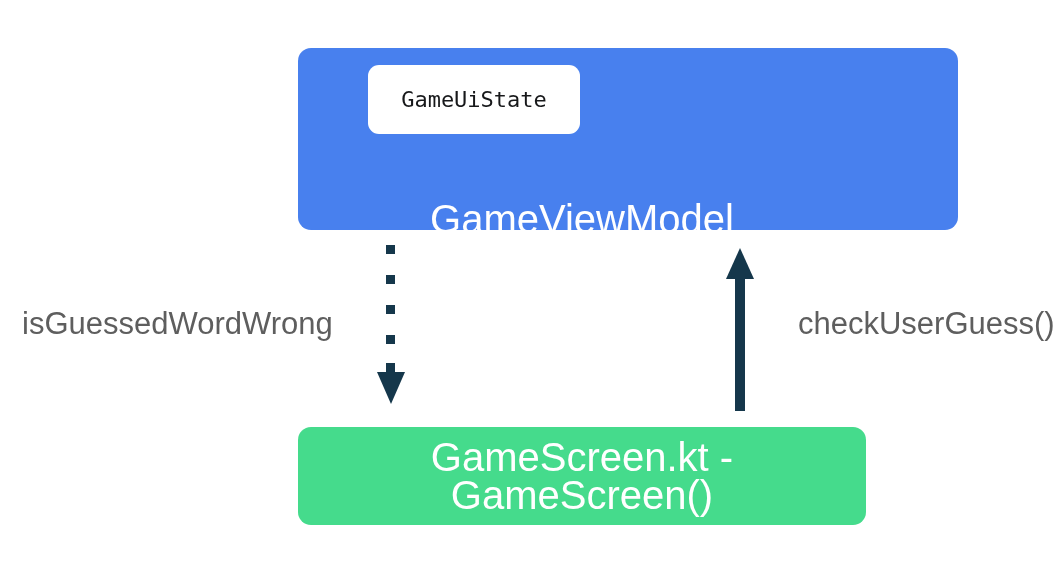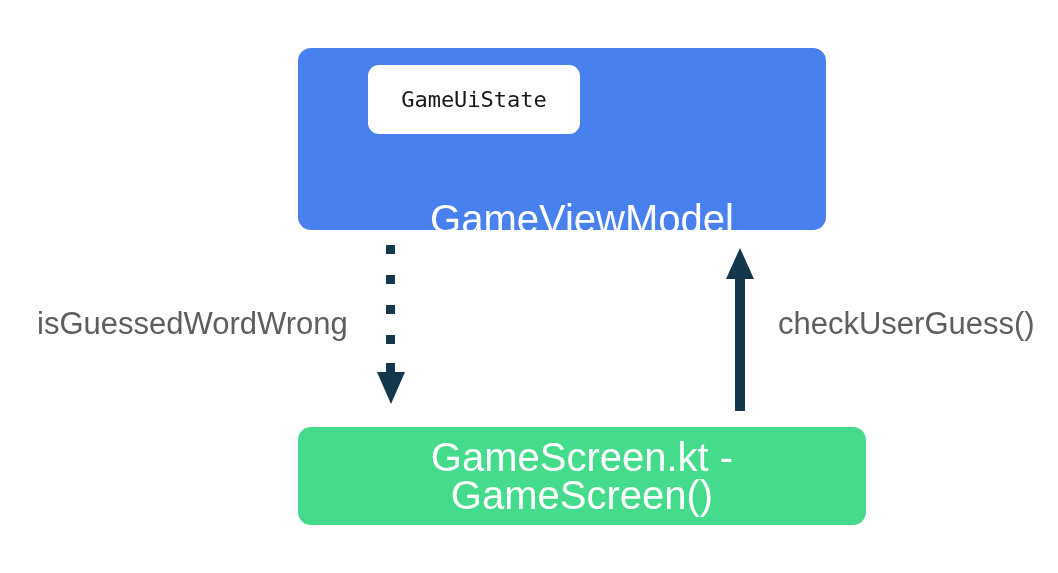--- a/index.html
+++ b/index.html
@@ -23,21 +23,21 @@
     border-radius: 13px;
     display: flex;
     flex-direction: column;
     align-items: center;
     justify-content: flex-start;
   }
 
   #viewmodel-box {
     left: 298px;
     top: 48px;
-    width: 528px;
+    width: 660px;
     height: 182px;
     background: #4880EE;
   }
 
   #screen-box {
     left: 298px;
     top: 427px;
     width: 568px;
     height: 98px;
     background: #45DB8C;
@@ -87,25 +87,25 @@
   
   .edge-label {
     position: absolute;
     color: #5e5e5e;
     font-size: 31px;
     font-weight: 400;
     white-space: nowrap;
     line-height: 36px;
   }
   #label-left {
-    left: 37px;
+    left: 22px;
     top: 306px;
   }
   #label-right {
-    left: 778px;
+    left: 798px;
     top: 306px;
   }
 
   
   .arrow-svg {
     position: absolute;
     overflow: visible;
   }
   #dotted-arrow {
     left: 372px;

